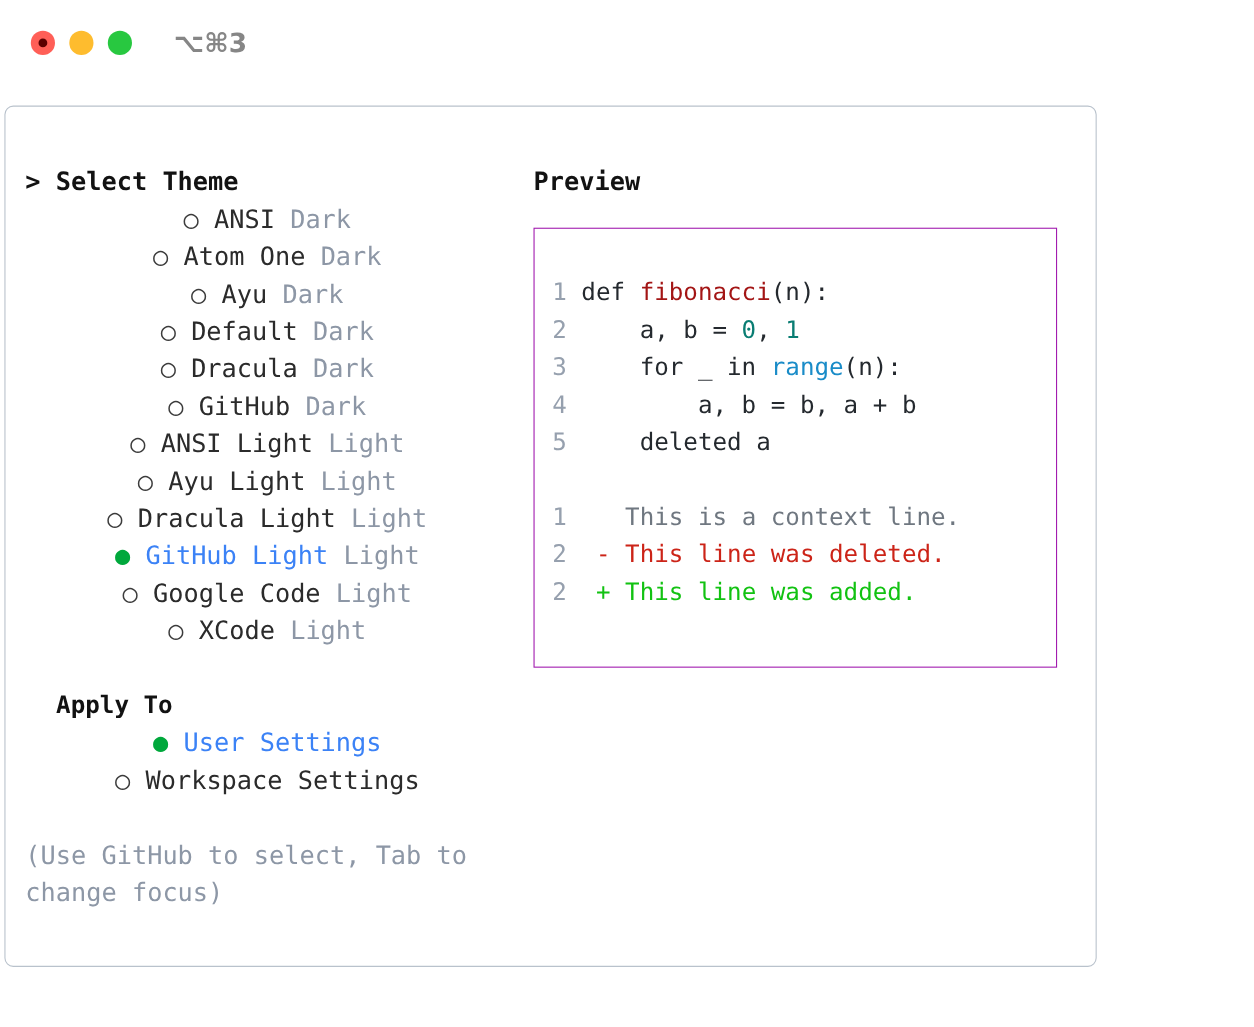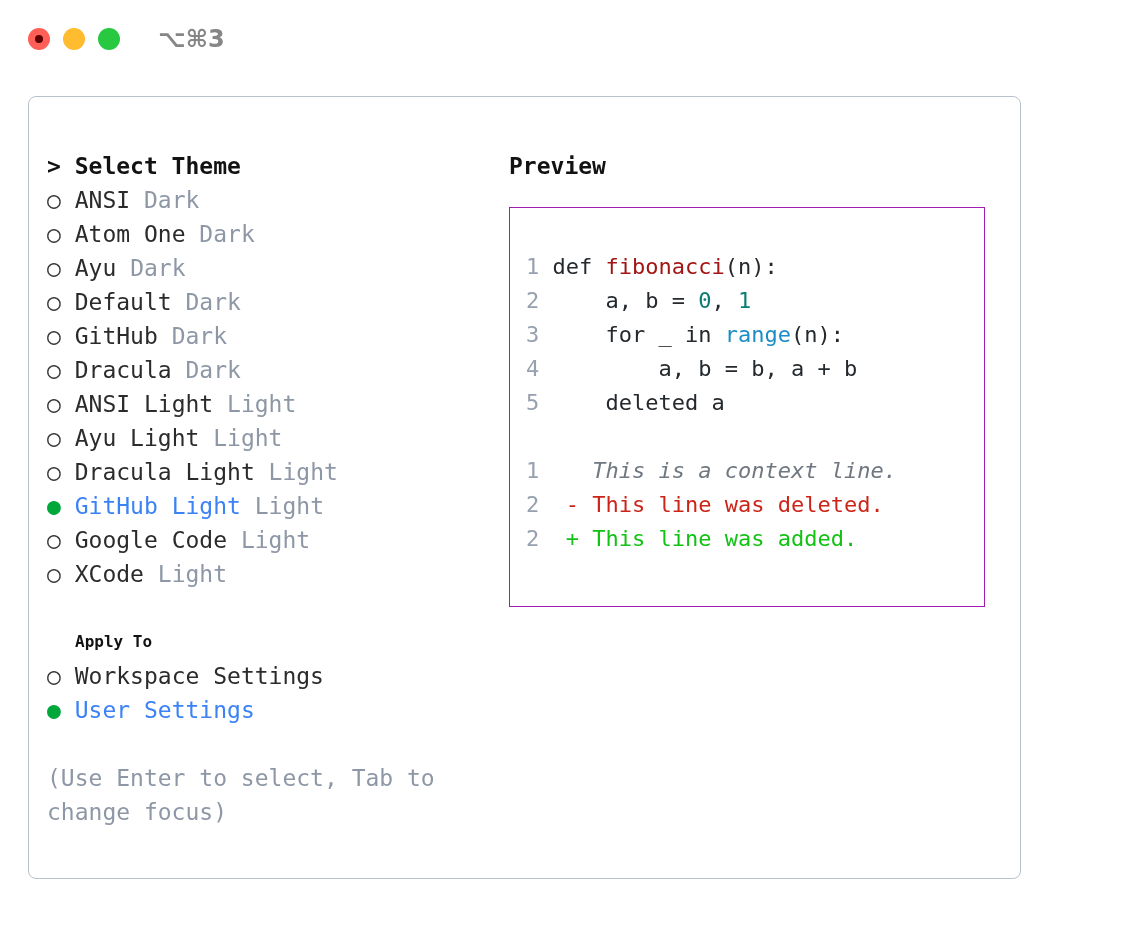--- a/index.html
+++ b/index.html
@@ -55,21 +55,21 @@
     margin-left: 38px;
     color: #868686;
     font-size: 24px;
     font-weight: bold;
     letter-spacing: 0px;
     font-family: "DejaVu Sans", sans-serif;
   }
   
   #panel {
     position: absolute;
-    left: 28px;
+    left: 4px;
     top: 96px;
     width: 993px;
     height: 783px;
     border: 1px solid #b9c2cc;
     border-radius: 8px;
     box-sizing: border-box;
     background: #ffffff;
   }
   #panel-inner {
     position: relative;
@@ -90,28 +90,29 @@
     line-height: 34px;
     white-space: pre;
     font-family: "DejaVu Sans Mono", monospace;
   }
   .opt-row {
     font-size: 23px;
     line-height: 34px;
     white-space: pre;
     color: #2b2b2b;
     font-family: "DejaVu Sans Mono", monospace;
+    text-align: center;
   }
   .marker { color: #3c3c3c; }
   .marker.sel { color: #00a83c; }
   .opt-label.sel { color: #3b82f6; }
   .opt-suffix { color: #8d97a6; }
   .spacer-row { height: 34px; }
   #apply-header {
-    font-size: 16px;
+    font-size: 22px;
     font-weight: bold;
     color: #121212;
     line-height: 34px;
     white-space: pre;
     padding-left: 28px;
     font-family: "DejaVu Sans Mono", monospace;
   }
   #hint {
     margin-top: 34px;
     font-size: 23px;
@@ -151,21 +152,21 @@
     color: #24292e;
     font-family: "DejaVu Sans Mono", monospace;
   }
   .ln {
     color: #96a0ae;
   }
   .tok-fn    { color: #a31515; }
   .tok-num   { color: #0a7d73; }
   .tok-call  { color: #1a8cc8; }
   .tok-plain { color: #24292e; }
-  .diff-ctx  { color: #6f7780; font-style: italic; }
+  .diff-ctx  { color: #6f7780; }
   .diff-del  { color: #cc2418; }
   .diff-add  { color: #12c212; }
   .gap-line { height: 34px; }
 </style>
 </head>
 <body>
 
 <div id="window">
 
   <div id="titlebar">
@@ -182,40 +183,40 @@
 
       <div id="left-col">
 
         <div class="section-header">&gt; Select Theme</div>
 
         <div id="theme-list">
             <div class="opt-row"><span class="marker">○</span> <span class="opt-label">ANSI</span> <span class="opt-suffix">Dark</span></div>
             <div class="opt-row"><span class="marker">○</span> <span class="opt-label">Atom One</span> <span class="opt-suffix">Dark</span></div>
             <div class="opt-row"><span class="marker">○</span> <span class="opt-label">Ayu</span> <span class="opt-suffix">Dark</span></div>
             <div class="opt-row"><span class="marker">○</span> <span class="opt-label">Default</span> <span class="opt-suffix">Dark</span></div>
+            <div class="opt-row"><span class="marker">○</span> <span class="opt-label">Dracula</span> <span class="opt-suffix">Dark</span></div>
             <div class="opt-row"><span class="marker">○</span> <span class="opt-label">GitHub</span> <span class="opt-suffix">Dark</span></div>
-            <div class="opt-row"><span class="marker">○</span> <span class="opt-label">Dracula</span> <span class="opt-suffix">Dark</span></div>
             <div class="opt-row"><span class="marker">○</span> <span class="opt-label">ANSI Light</span> <span class="opt-suffix">Light</span></div>
             <div class="opt-row"><span class="marker">○</span> <span class="opt-label">Ayu Light</span> <span class="opt-suffix">Light</span></div>
             <div class="opt-row"><span class="marker">○</span> <span class="opt-label">Dracula Light</span> <span class="opt-suffix">Light</span></div>
             <div class="opt-row"><span class="marker sel">●</span> <span class="opt-label sel">GitHub Light</span> <span class="opt-suffix">Light</span></div>
             <div class="opt-row"><span class="marker">○</span> <span class="opt-label">Google Code</span> <span class="opt-suffix">Light</span></div>
             <div class="opt-row"><span class="marker">○</span> <span class="opt-label">XCode</span> <span class="opt-suffix">Light</span></div>
           </div>
 
         <div class="spacer-row"></div>
 
         <div id="apply-header">Apply To</div>
 
         <div id="apply-list">
+            <div class="opt-row"><span class="marker sel">●</span> <span class="opt-label sel">User Settings</span></div>
             <div class="opt-row"><span class="marker">○</span> <span class="opt-label">Workspace Settings</span></div>
-            <div class="opt-row"><span class="marker sel">●</span> <span class="opt-label sel">User Settings</span></div>
           </div>
 
-        <div id="hint">(Use Enter to select, Tab to change focus)</div>
+        <div id="hint">(Use GitHub to select, Tab to change focus)</div>
       </div>
 
       <div id="right-col">
         <div id="preview-title">Preview</div>
         <div id="preview-box">
           <div id="code-block">
               <div class="code-line"><span class="ln">1</span> <span class="tok-plain">def </span><span class="tok-fn">fibonacci</span><span class="tok-plain">(n):</span></div>
               <div class="code-line"><span class="ln">2</span> <span class="tok-plain">    a, b = </span><span class="tok-num">0</span><span class="tok-plain">, </span><span class="tok-num">1</span></div>
               <div class="code-line"><span class="ln">3</span> <span class="tok-plain">    for _ in </span><span class="tok-call">range</span><span class="tok-plain">(n):</span></div>
               <div class="code-line"><span class="ln">4</span> <span class="tok-plain">        a, b = b, a + b</span></div>

